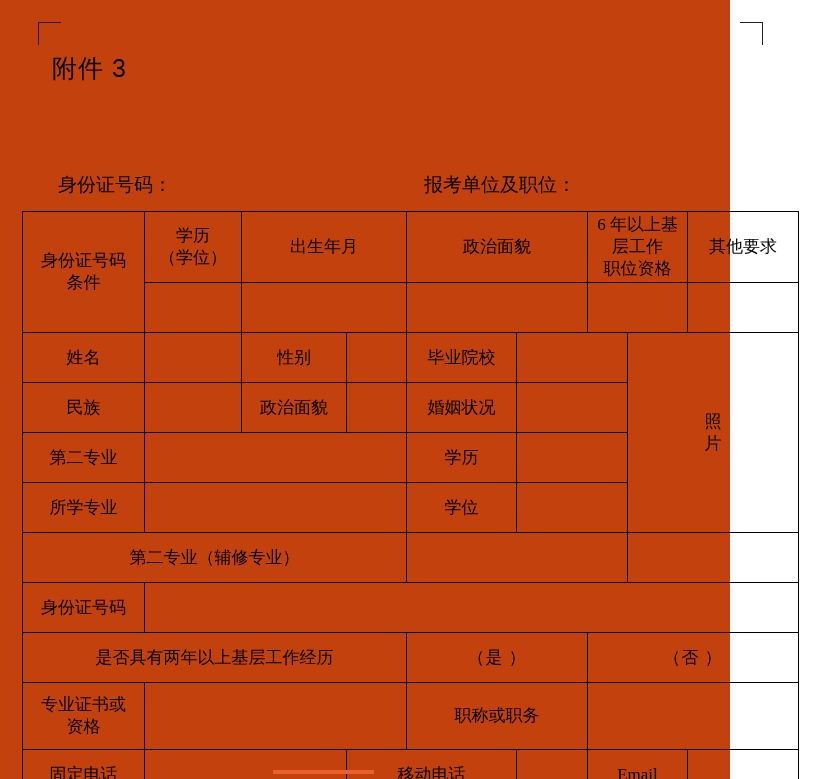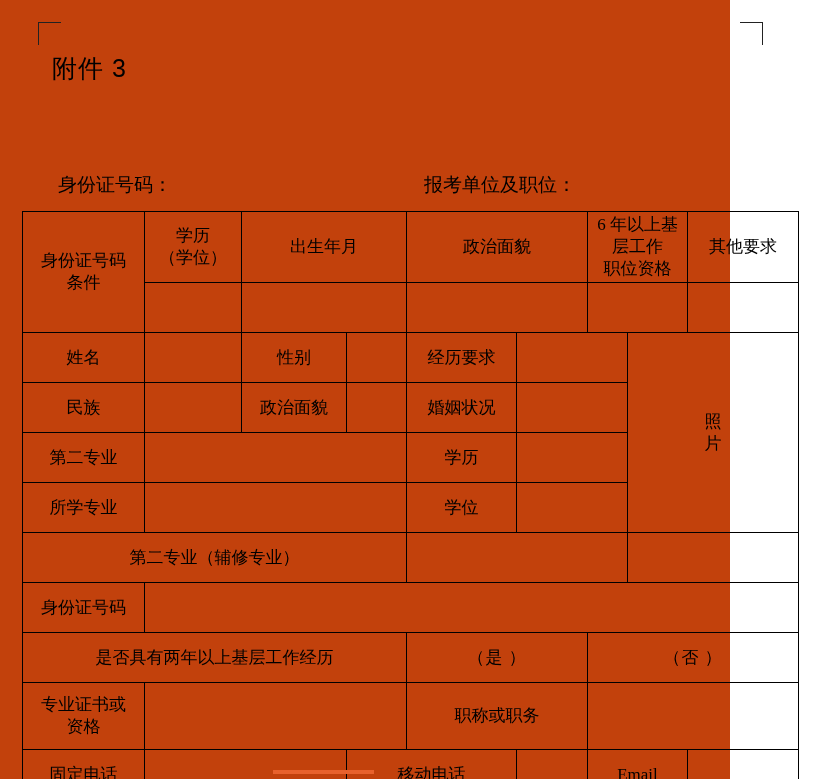--- a/index.html
+++ b/index.html
@@ -161,21 +161,21 @@
       <td colspan="2" class="h-mid blank"></td>
       <td colspan="2" class="h-mid blank"></td>
       <td class="h-mid blank"></td>
     </tr>
 
     <tr>
       <td class="h-mid">姓名</td>
       <td class="h-mid blank"></td>
       <td class="h-mid">性别</td>
       <td class="h-mid blank"></td>
-      <td class="h-mid">经历要求</td>
+      <td class="h-mid">毕业院校</td>
       <td colspan="2" class="h-mid blank"></td>
       <td rowspan="4" colspan="2" class="photo-cell">
         <div>照</div>
         <div>片</div>
       </td>
     </tr>
 
     <tr>
       <td class="h-mid">民族</td>
       <td class="h-mid blank"></td>

